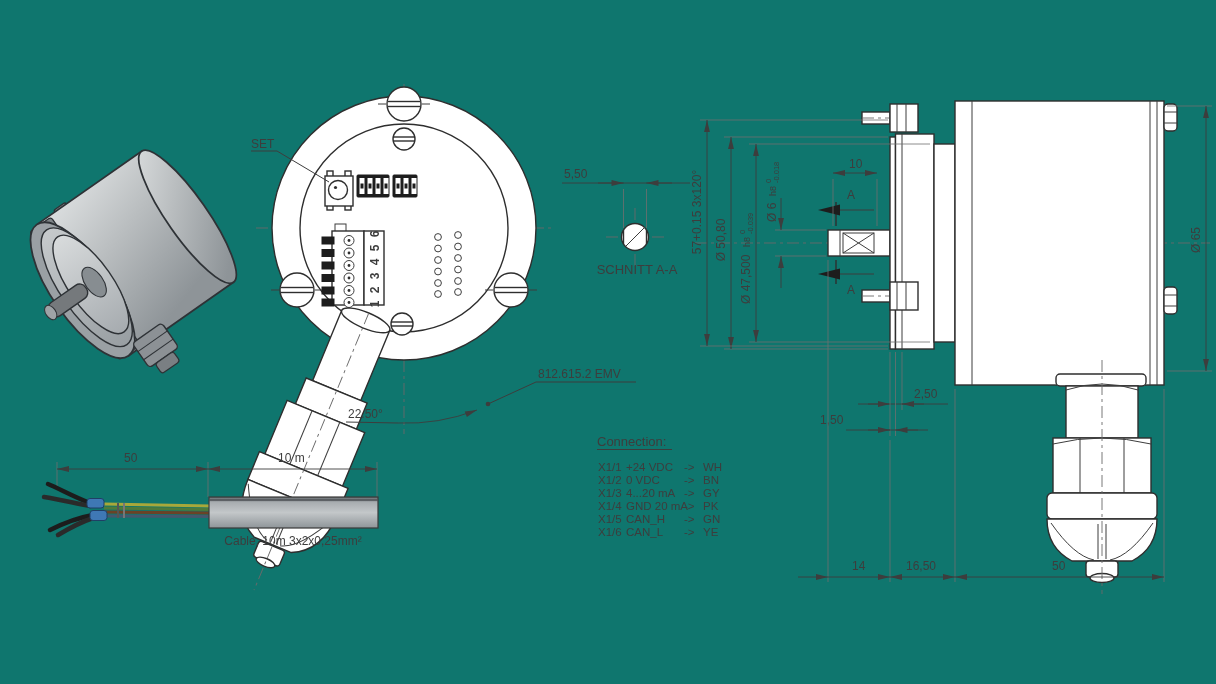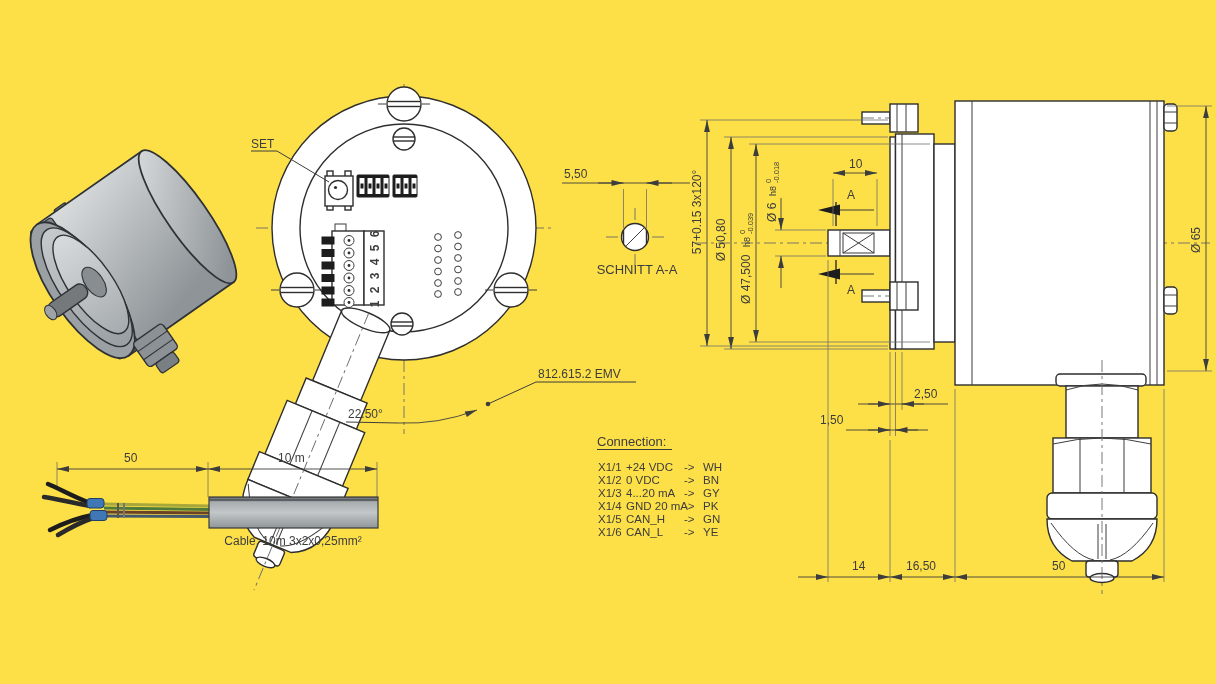--- a/index.html
+++ b/index.html
@@ -1,16 +1,16 @@
 <!DOCTYPE html>
 <html><head>
 <meta charset="utf-8">
 <style>
   html,body{margin:0;padding:0;background:#ffffff;}
-  .stage{position:relative;width:1216px;height:684px;background:#fde047;overflow:hidden;
+  .stage{position:relative;width:1216px;height:684px;background:#0f766e;overflow:hidden;
          font-family:"Liberation Sans", sans-serif;}
   svg{position:absolute;left:0;top:0;}
   svg text{fill:#3d3d3d;font-family:"Liberation Sans", sans-serif;}
   .ln{stroke:#3d3d3d;stroke-width:1;fill:none;}
   .ln2{stroke:#2e2e2e;stroke-width:1.4;fill:none;}
   .part{stroke:#2e2e2e;stroke-width:1.4;fill:#ffffff;}
   .partthin{stroke:#3d3d3d;stroke-width:1;fill:#ffffff;}
   .cl{stroke:#6a6a6a;stroke-width:0.9;fill:none;stroke-dasharray:12 4 3 4;}
   .dim{stroke:#3d3d3d;stroke-width:0.9;fill:none;}
   .ext{stroke:#6f6f6f;stroke-width:0.8;fill:none;}

